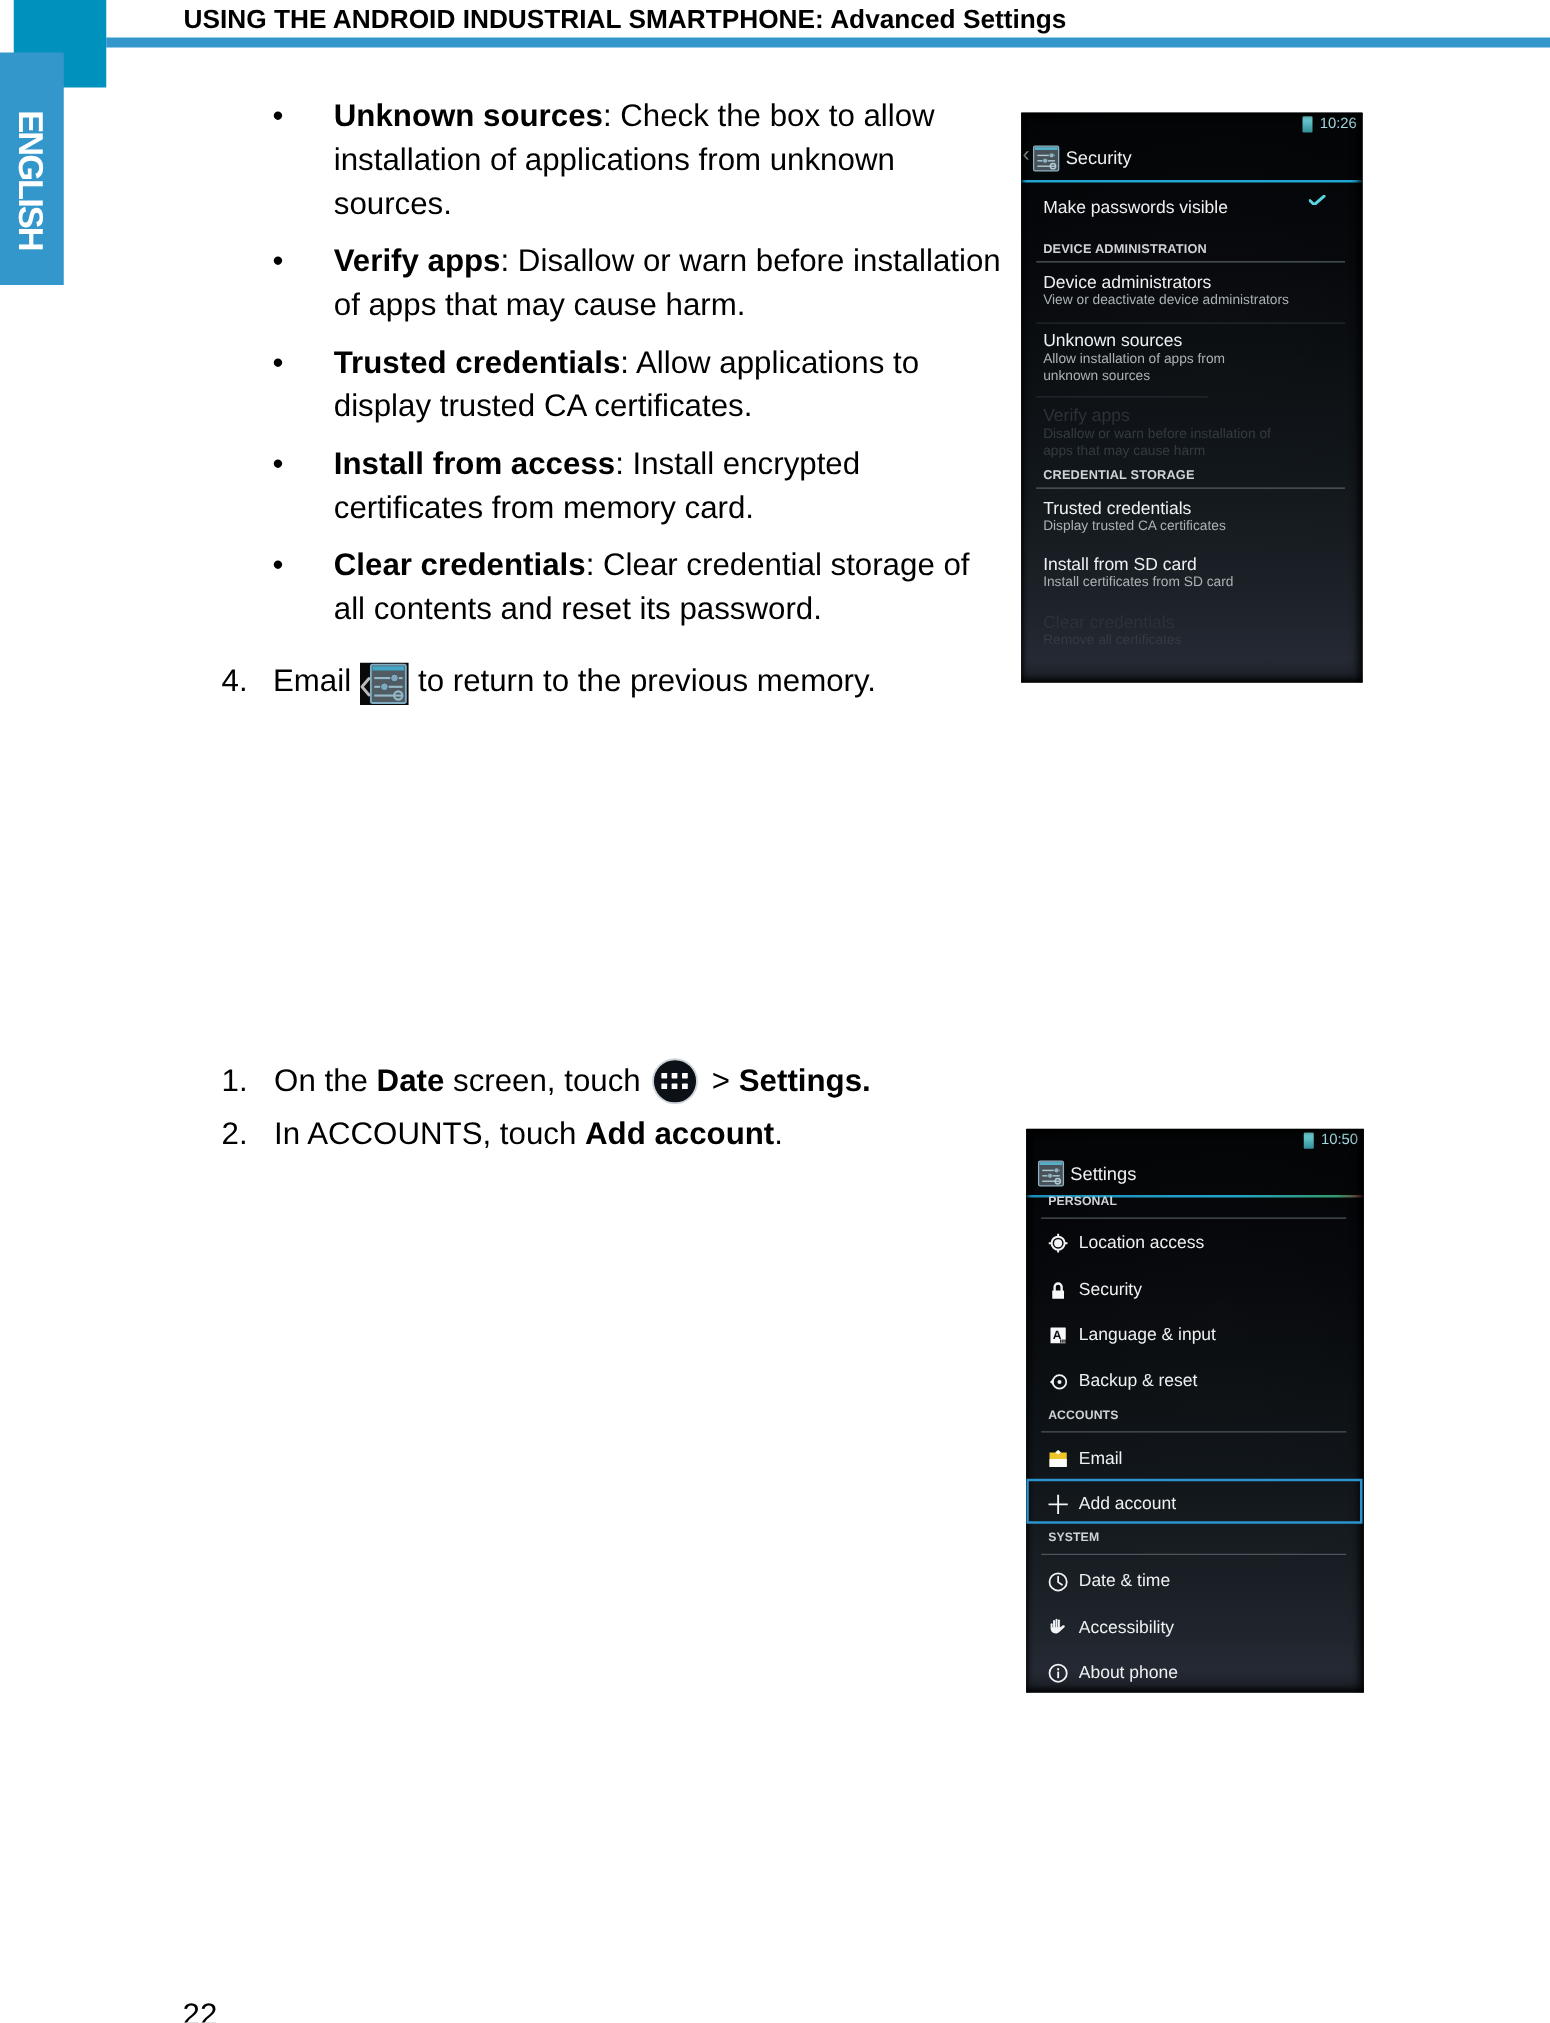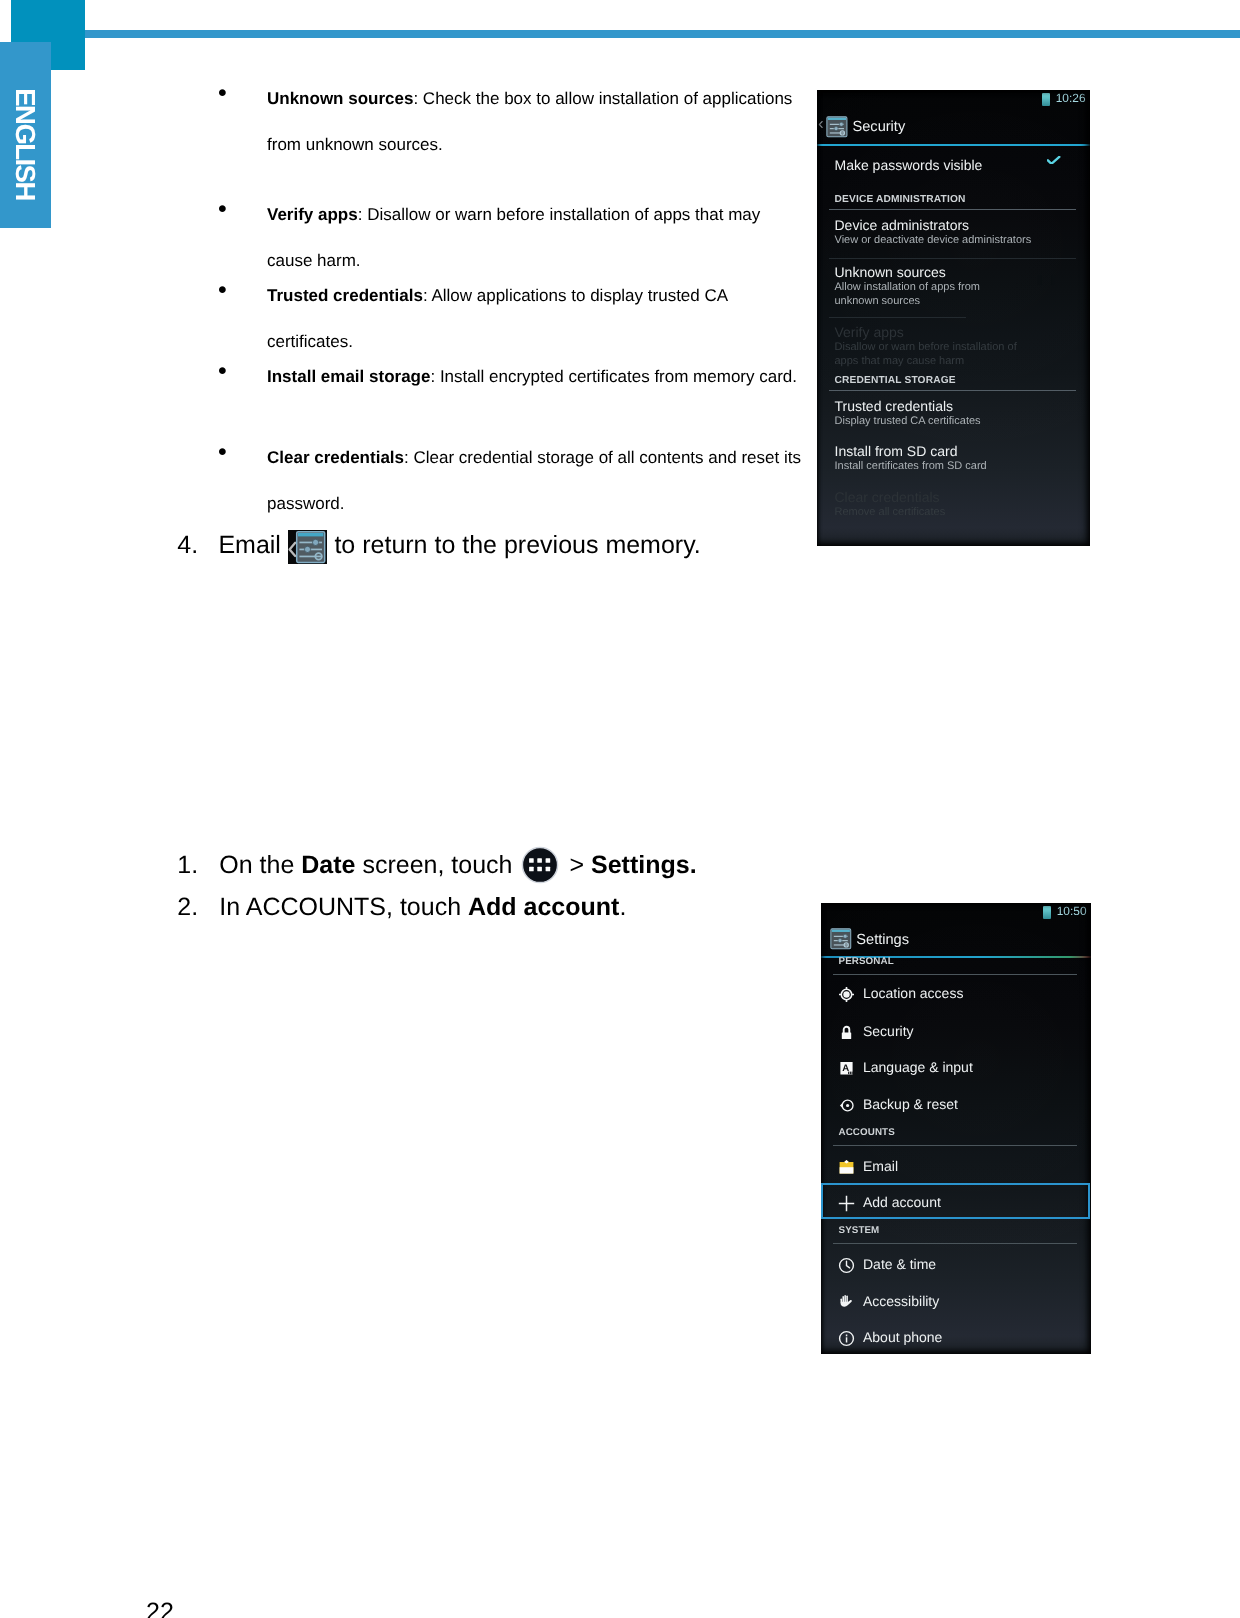--- a/index.html
+++ b/index.html
@@ -27,21 +27,21 @@
     position:absolute;left:146.9px;top:4.6px;
     font-size:21px;font-weight:bold;color:#000;line-height:21px;
   }
 
   
   b{font-weight:bold;}
 
   .bullets{position:absolute;left:0;top:0;width:100%;}
   .bullet{position:absolute;}
   .bullet .dot{position:absolute;left:218px;top:0;width:10px;font-size:25px;line-height:35px;}
-  .bullet .btxt{position:absolute;left:267px;top:0;width:537px;font-size:17px;line-height:46px;}
+  .bullet .btxt{position:absolute;left:267px;top:0;width:537px;font-size:25px;line-height:35px;}
 
   .step{position:absolute;font-size:25px;line-height:35px;}
   .step .num{position:absolute;width:40px;text-align:left;}
   .step .stxt{position:absolute;line-height:35px;white-space:nowrap;}
 
   .h2{position:absolute;left:148px;font-size:29.4px;font-weight:bold;color:#000;line-height:34px;}
   .para{position:absolute;left:145px;font-size:25px;line-height:30px;color:#000;}
 
   .pagenum{position:absolute;left:146px;top:1594.8px;font-size:25px;line-height:35px;color:#000;}
 
@@ -115,37 +115,38 @@
 </head>
 <body>
 
 <div class="page">
 
   <div class="hdr-rule"></div>
   <div class="hdr-square"></div>
   <div class="side-tab">
     <div class="side-tab-label">ENGLISH</div>
   </div>
+  <div class="hdr-title">USING THE ANDROID INDUSTRIAL SMARTPHONE: Advanced Settings</div>
 
   <div class="bullets">
     <div class="bullet" style="top:75.6px">
       <span class="dot">•</span>
       <span class="btxt"><b>Unknown sources</b><span>: Check the box to allow installation of applications from unknown sources.</span></span>
     </div>
     <div class="bullet" style="top:192.2px">
       <span class="dot">•</span>
       <span class="btxt"><b>Verify apps</b><span>: Disallow or warn before installation of apps that may cause harm.</span></span>
     </div>
     <div class="bullet" style="top:273.0px">
       <span class="dot">•</span>
       <span class="btxt"><b>Trusted credentials</b><span>: Allow applications to display trusted CA certificates.</span></span>
     </div>
     <div class="bullet" style="top:354.0px">
       <span class="dot">•</span>
-      <span class="btxt"><b>Install email storage</b><span>: Install encrypted certificates from memory card.</span></span>
+      <span class="btxt"><b>Install from access</b><span>: Install encrypted certificates from memory card.</span></span>
     </div>
     <div class="bullet" style="top:435.0px">
       <span class="dot">•</span>
       <span class="btxt"><b>Clear credentials</b><span>: Clear credential storage of all contents and reset its password.</span></span>
     </div>
   </div>
 
   <div class="step" style="left:0;top:527.5px;width:700px">
     <span class="num" style="left:177.3px">4.</span>
     <span class="stxt" style="left:218.4px"><span>Email</span><span class="ic-settings-back"><svg viewBox="0 0 39 34.4" width="100%" height="100%" aria-hidden="true" preserveAspectRatio="none">

